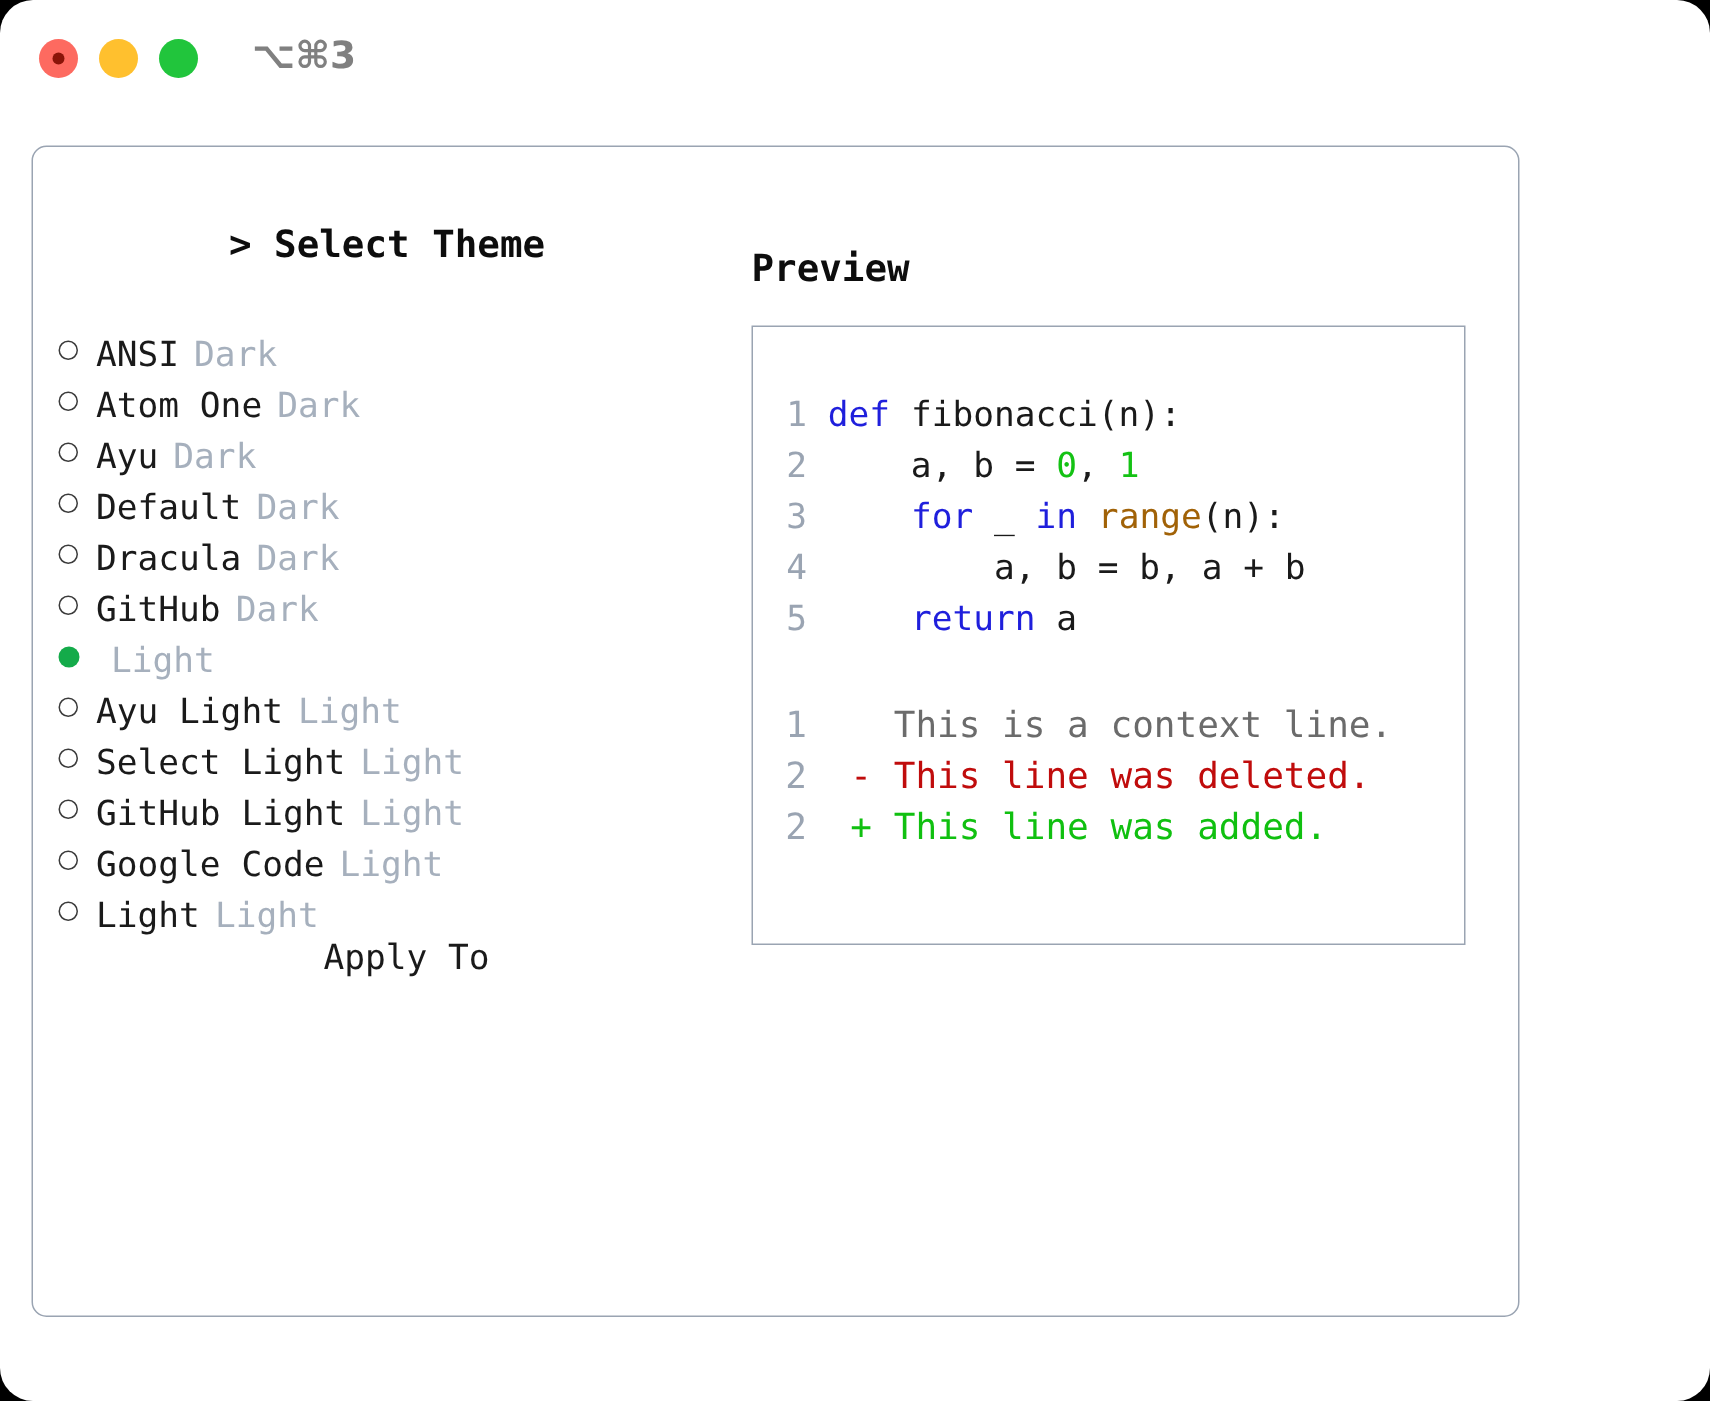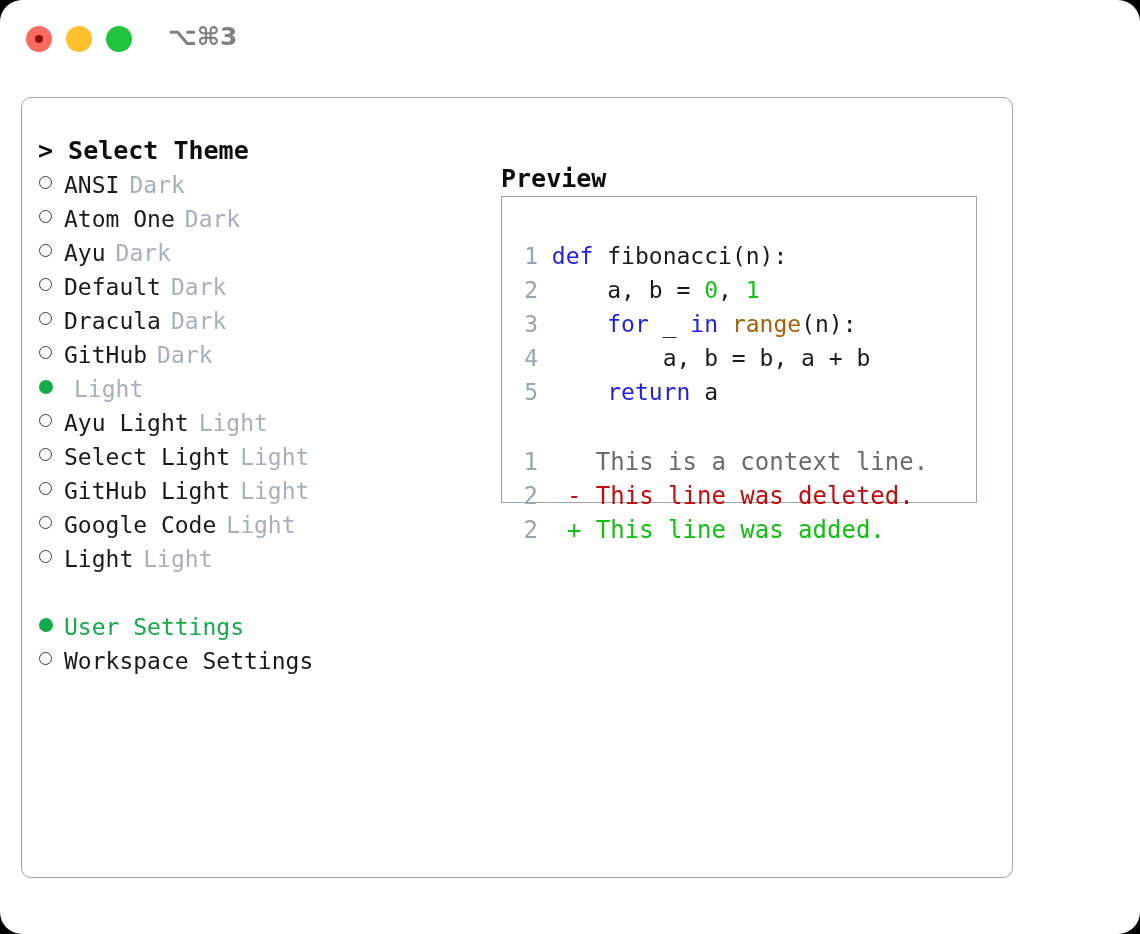--- a/index.html
+++ b/index.html
@@ -85,22 +85,23 @@
     position: absolute;
     left: 0; top: 0;
     width: 100%;
     height: 100%;
   }
 
   
   .left-pane {
     position: absolute;
     left: 16px;
-    top: 36px;
+    top: 48px;
     width: 440px;
+    text-align: center;
   }
   .right-pane {
     position: absolute;
     left: 479px;
     top: 48px;
     width: 490px;
   }
 
   .heading {
     font-size: 25px;
@@ -144,20 +145,21 @@
     width: 14px;
     height: 14px;
     border-radius: 50%;
     background: #14ab4a;
   }
   .row .label { color: #1a1a1a; }
   .row.selected .label { color: #14ab4a; }
   .row .badge {
     color: #a6b0bd;
     margin-left: 10px;
+    margin-top: 40px;
   }
   .row.selected .badge { color: #a6b0bd; }
 
   .section-gap { height: 34px; }
 
   .apply-heading {
     font-size: 23px;
     color: #1a1a1a;
     line-height: 34px;
     padding-left: 26px;
@@ -176,22 +178,23 @@
   
   .preview-title {
     font-size: 25px;
     font-weight: bold;
     color: #0d0d0d;
     line-height: 34px;
     white-space: pre;
     margin-top: 16px;
   }
   .preview-box {
+    margin-top: 21px;
     width: 476px;
-    height: 307px;
+    height: 413px;
     border: 1.5px solid #9aa4b2;
     box-sizing: border-box;
     background: #ffffff;
     position: relative;
   }
   .code-area {
     position: absolute;
     left: 16px;
     top: 42px;
     font-size: 23px;
@@ -252,25 +255,22 @@
             <div class="row selected"><span class="marker"><span class="circle-filled"></span></span><span class="badge">Light</span></div>
             <div class="row"><span class="marker"><span class="circle-open"></span></span><span class="label">Ayu Light</span><span class="badge">Light</span></div>
             <div class="row"><span class="marker"><span class="circle-open"></span></span><span class="label">Select Light</span><span class="badge">Light</span></div>
             <div class="row"><span class="marker"><span class="circle-open"></span></span><span class="label">GitHub Light</span><span class="badge">Light</span></div>
             <div class="row"><span class="marker"><span class="circle-open"></span></span><span class="label">Google Code</span><span class="badge">Light</span></div>
             <div class="row"><span class="marker"><span class="circle-open"></span></span><span class="label">Light</span><span class="badge">Light</span></div>
           </div>
 
         <div class="section-gap"></div>
 
-
-        <div class="apply-list" id="apply-list">
-            <div class="row selected"><span class="marker"><span class="circle-filled"></span></span><span class="label">User Settings</span></div>
-            <div class="row"><span class="marker"><span class="circle-open"></span></span><span class="label">Workspace Settings</span></div>
-          </div>
+        <div class="apply-heading">Apply To</div>
+
 
       </div>
 
       <div class="right-pane">
         <div class="preview-title">Preview</div>
 
         <div class="preview-box">
           <div class="code-area" id="code-area"><div class="code-line"><span class="lnum">1</span><span> </span><span class="tok-kw">def</span><span class="tok-plain"> fibonacci(n):</span></div><div class="code-line"><span class="lnum">2</span><span> </span><span class="tok-plain">    a, b = </span><span class="tok-num">0</span><span class="tok-plain">, </span><span class="tok-num">1</span></div><div class="code-line"><span class="lnum">3</span><span> </span><span class="tok-plain">    </span><span class="tok-kw">for</span><span class="tok-plain"> _ </span><span class="tok-kw">in</span><span class="tok-plain"> </span><span class="tok-fn">range</span><span class="tok-plain">(n):</span></div><div class="code-line"><span class="lnum">4</span><span> </span><span class="tok-plain">        a, b = b, a + b</span></div><div class="code-line"><span class="lnum">5</span><span> </span><span class="tok-plain">    </span><span class="tok-kw">return</span><span class="tok-plain"> a</span></div></div>
           <div class="diff-area" id="diff-area"><div class="code-line"><span class="lnum">1</span><span>  </span><span class="diff-ctx">  </span><span class="diff-ctx">This is a context line.</span></div><div class="code-line"><span class="lnum">2</span><span>  </span><span class="diff-del">- </span><span class="diff-del">This line was deleted.</span></div><div class="code-line"><span class="lnum">2</span><span>  </span><span class="diff-add">+ </span><span class="diff-add">This line was added.</span></div></div>
         </div>

